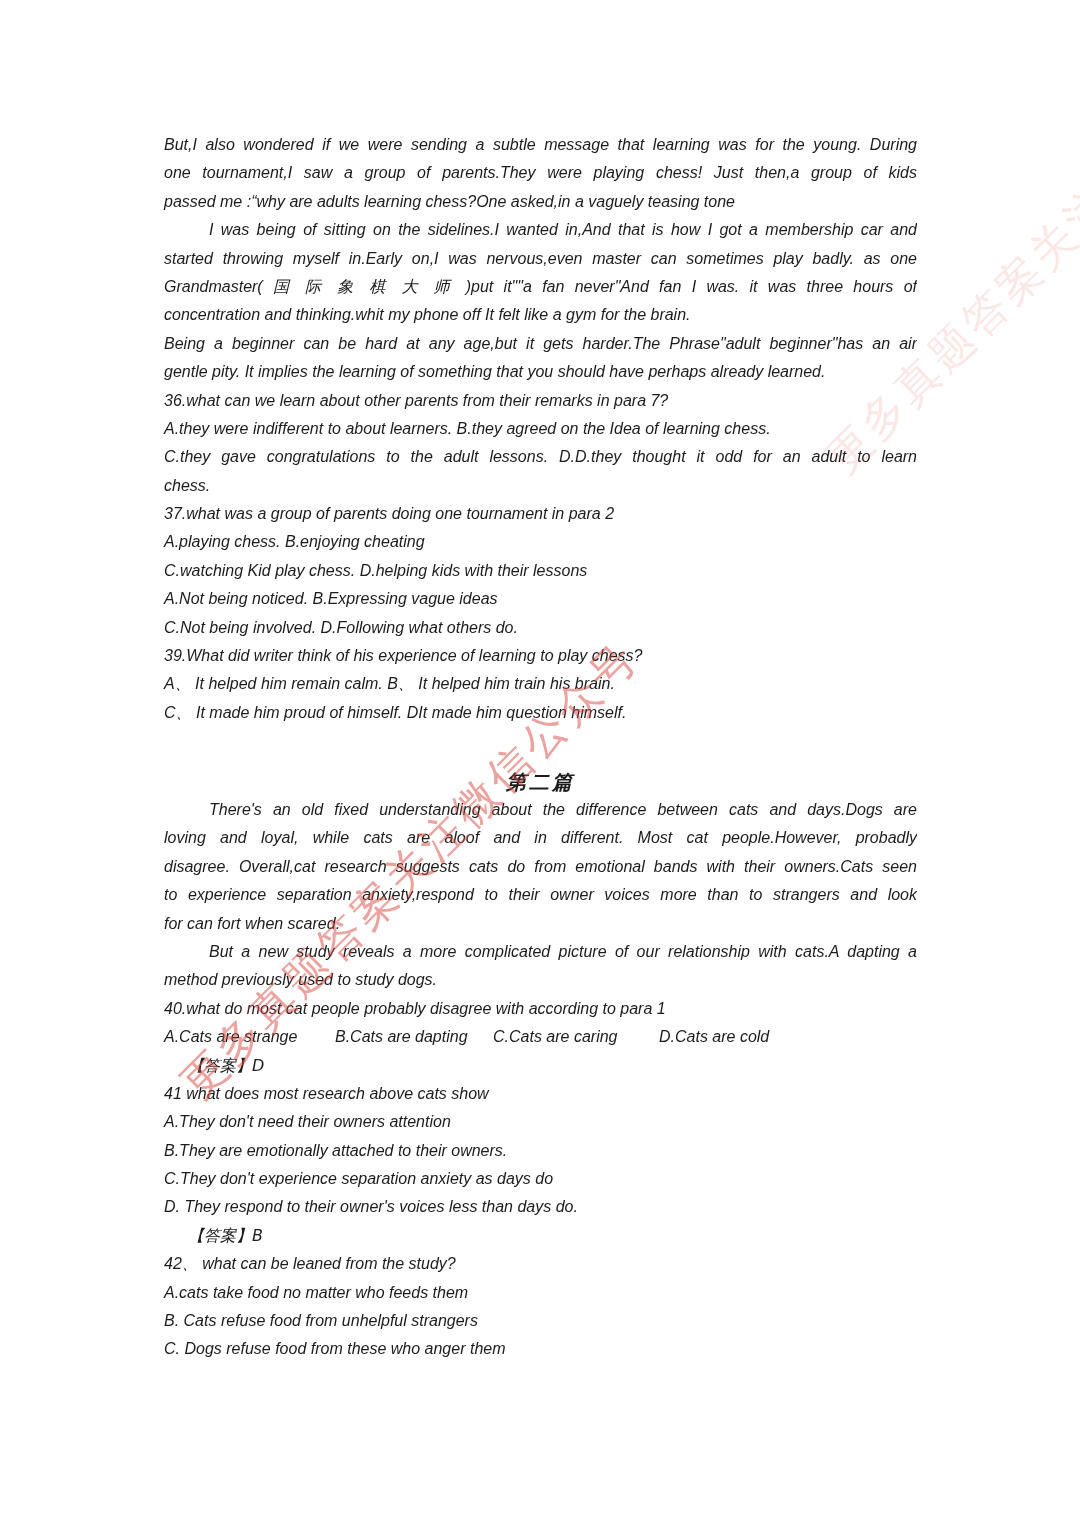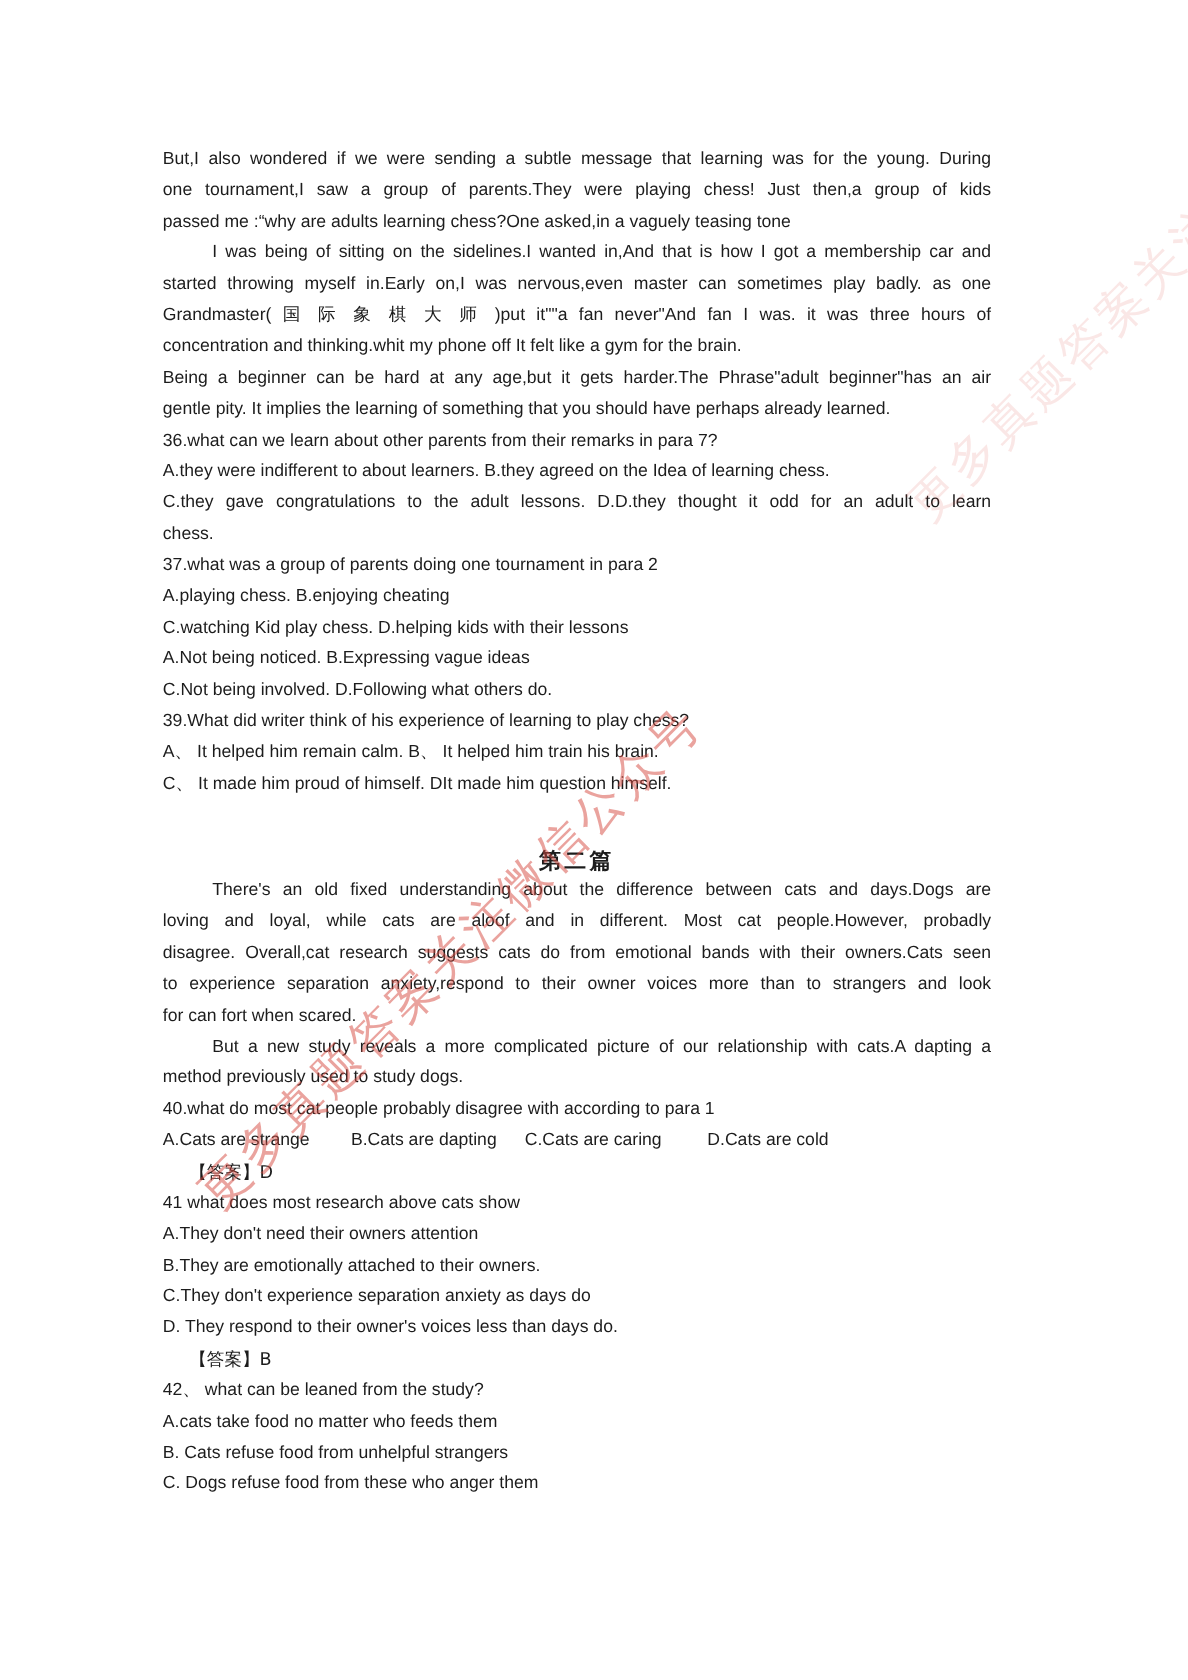--- a/index.html
+++ b/index.html
@@ -8,23 +8,24 @@
     width: 1080px;
     height: 1527px;
     margin: 0 auto;
     background: #ffffff;
     overflow: hidden;
     font-family: "Liberation Sans", sans-serif;
     color: #1c1c1c;
   }
   .content {
     position: absolute;
-    left: 148px;
+    left: 164px;
     top: 131px;
     width: 753px;
+    font-style: italic;
   }
   .ln {
     font-size: 16px;
     line-height: 28.4px;
     height: 28.4px;
     white-space: nowrap;
     overflow: visible;
   }
   .ln.j {
     white-space: normal;

